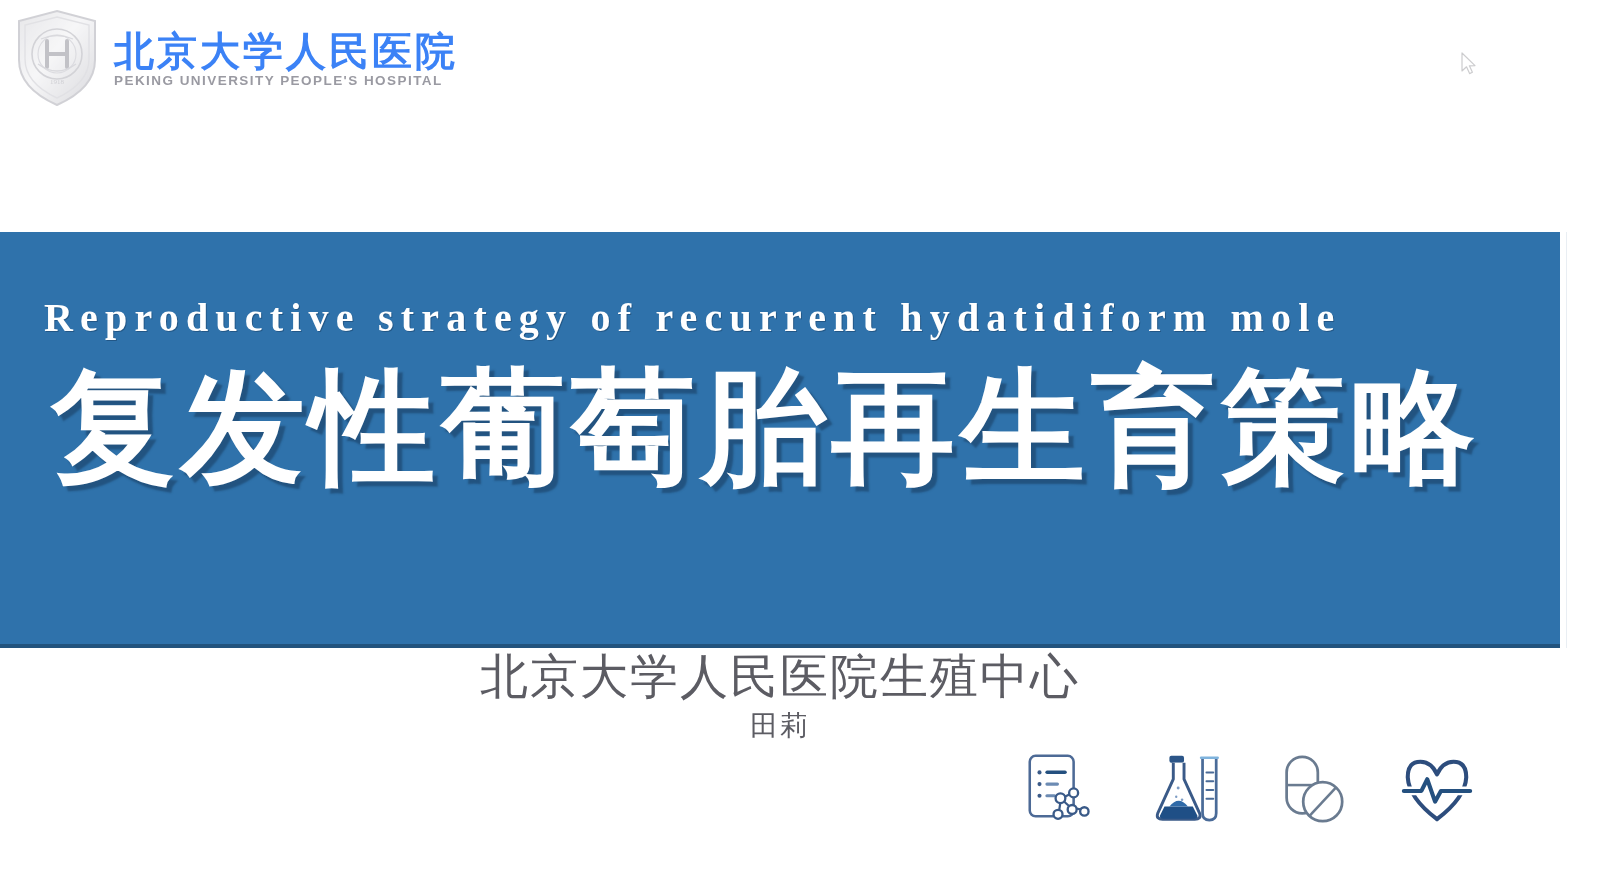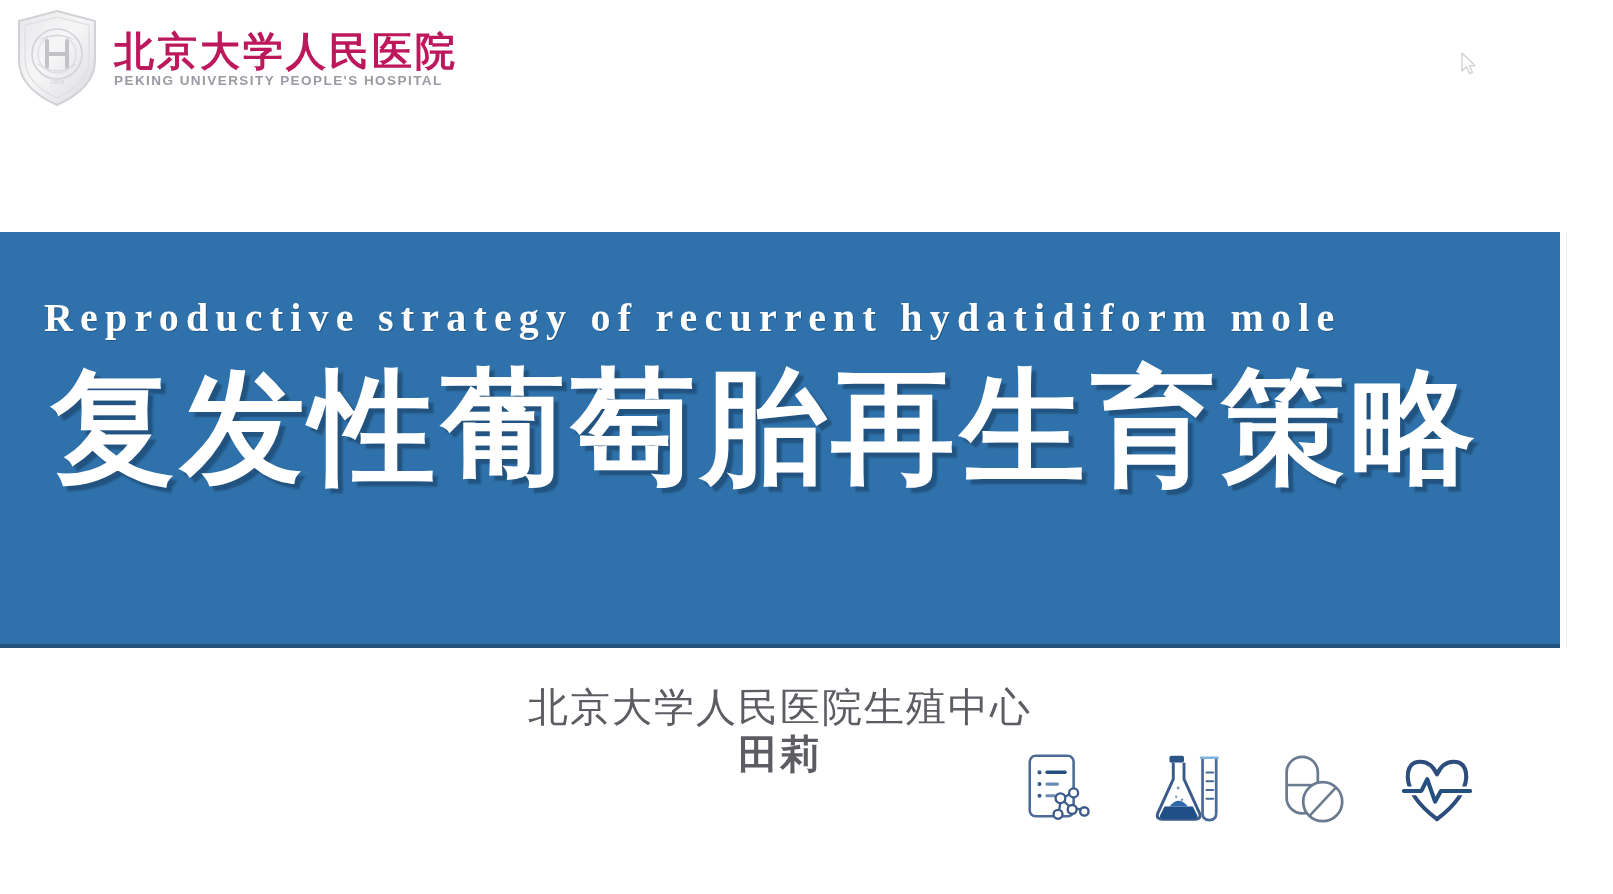--- a/index.html
+++ b/index.html
@@ -51,21 +51,21 @@
     flex-direction: column;
     justify-content: center;
     padding-top: 4px;
   }
 
   .logo-cn {
     font-family: "Liberation Serif", "DejaVu Serif", serif;
     font-size: 40px;
     line-height: 1.05;
     font-weight: 700;
-    color: #be185d;
+    color: #3b82f6;
     letter-spacing: 3px;
     white-space: nowrap;
   }
 
   .logo-en {
     font-family: "Liberation Sans", "DejaVu Sans", sans-serif;
     font-size: 13.5px;
     line-height: 1.2;
     font-weight: 600;
     color: #9a9aa2;
@@ -131,33 +131,32 @@
   .presenter-block {
     position: absolute;
     left: 0;
     top: 648px;
     width: 1560px;
     text-align: center;
     padding-top: 4px;
   }
 
   .affiliation {
-    font-family: Liberation Sans, sans-serif;
-    font-size: 40px;
+    font-family: Liberation Mono, monospace;
+    font-size: 48px;
     font-weight: 400;
     color: #5c5c63;
     letter-spacing: 2px;
     line-height: 1.18;
-    margin-top: 32px;
   }
 
   .presenter-name {
     font-family: "Liberation Sans", "DejaVu Sans", sans-serif;
-    font-size: 40px;
-    font-weight: 700;
+    font-size: 28px;
+    font-weight: 400;
     color: #5c5c63;
     letter-spacing: 2px;
     line-height: 1.18;
   }
 
   
   .icon-strip {
     position: absolute;
     left: 1020px;
     top: 748px;

